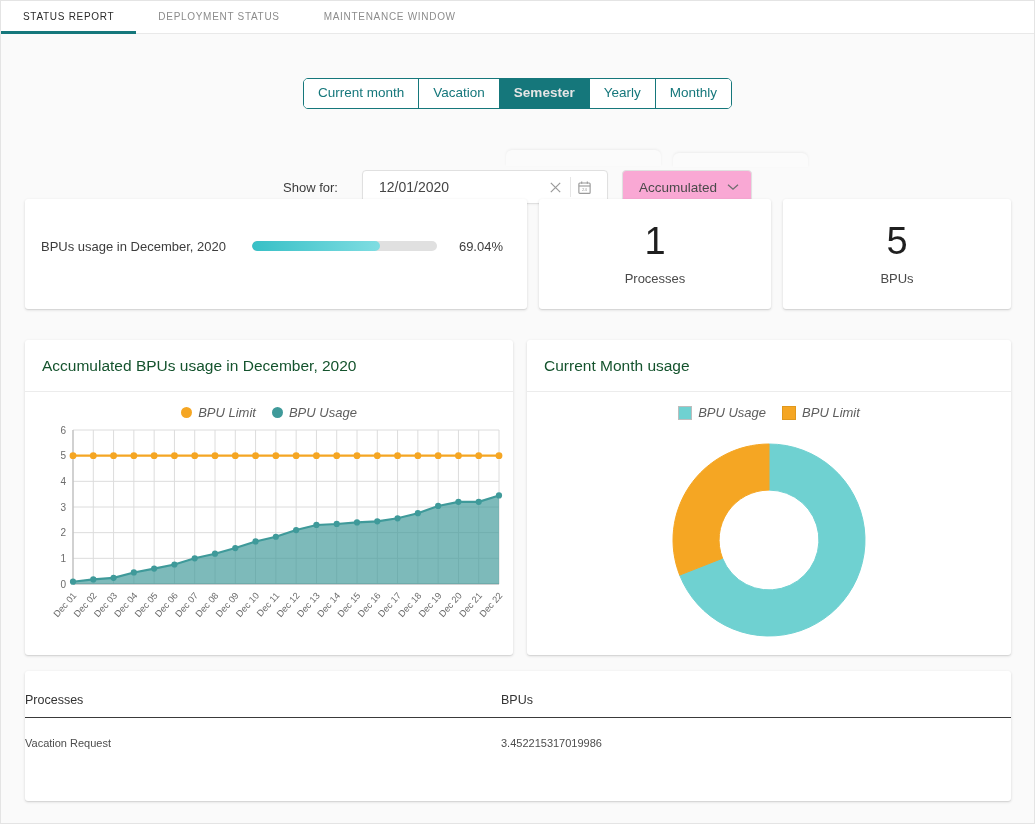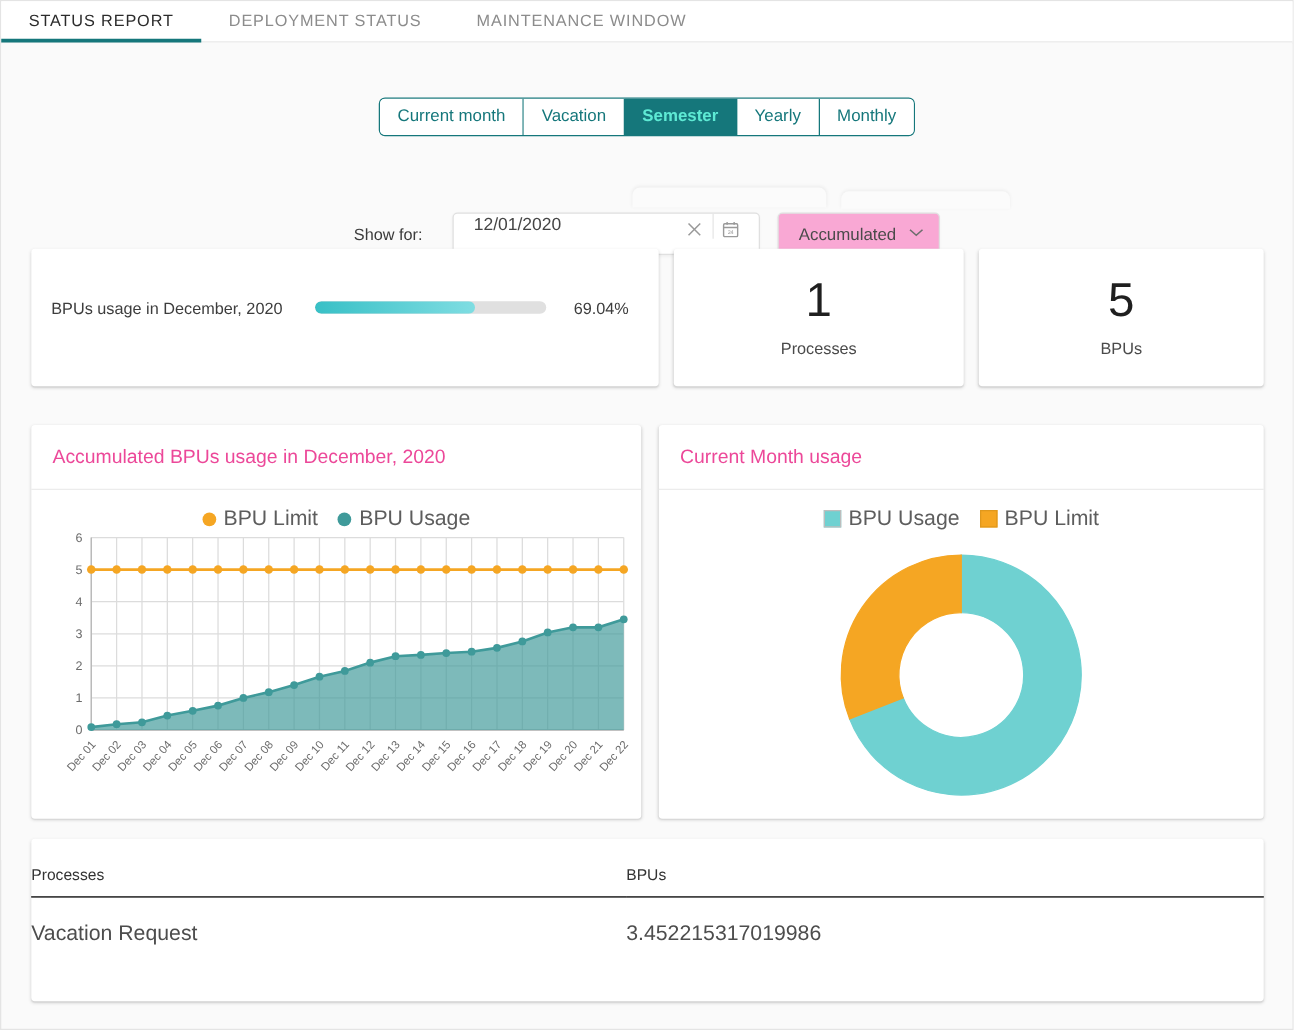--- a/index.html
+++ b/index.html
@@ -20,21 +20,21 @@
   .topbar {
     position: absolute; top: 0; left: 0;
     width: 1033px; height: 33px;
     background: #ffffff;
     border-bottom: 1px solid #e9e9e9;
     display: flex; align-items: stretch;
   }
   .topbar-tab {
     padding: 0 22px;
     display: flex; align-items: center;
-    font-size: 13px;
+    font-size: 10px;
     letter-spacing: 0.7px;
     color: #8c8c8c;
     cursor: pointer;
     white-space: nowrap;
     border-bottom: 3px solid transparent;
     margin-bottom: -1px;
     justify-content: flex-end;
   }
   .topbar-tab.active {
     color: #2b2b2b;
@@ -67,21 +67,21 @@
     color: #15777b;
     background: #ffffff;
     border-right: 1px solid #15777b;
     cursor: pointer;
     line-height: 1.2;
     white-space: nowrap;
   }
   .pill:last-child { border-right: none; }
   .pill.active {
     background: #15777b;
-    color: #5eead4;
+    color: #e5e5e5;
     font-weight: bold;
   }
 
   
   .ghost {
     position: absolute;
     background: #fbfbfb;
     border-radius: 6px 6px 0 0;
     box-shadow: 0 -1px 3px rgba(0,0,0,0.055);
   }
@@ -96,21 +96,21 @@
   }
   .showfor-label {
     font-size: 13px; color: #3b3b3b;
     margin-right: 10px;
   }
   .date-field {
     width: 246px; height: 34px;
     background: #ffffff;
     border: 1px solid #e0e0e0;
     border-radius: 4px;
-    display: flex; align-items: flex-start;
+    display: flex; align-items: center;
     padding: 0 10px 0 16px;
     box-shadow: 0 1px 2px rgba(0,0,0,0.04);
   }
   .date-value {
     flex: 1;
     font-size: 14px; color: #454545;
   }
   .icon-btn {
     width: 24px; height: 24px;
     display: flex; align-items: center; justify-content: center;
@@ -177,34 +177,34 @@
   .stat-cap { font-size: 13px; color: #4a4a4a; margin-top: 11px; }
 
   
   #line-card  { top: 305px; left: 24px;  width: 488px; height: 315px; }
   #donut-card { top: 305px; left: 526px; width: 484px; height: 315px; }
   .card-head {
     height: 52px;
     display: flex; align-items: center;
     padding: 0 17px;
     border-bottom: 1px solid #ececec;
-    font-size: 15.5px; color: #ec4899; text-align: right;
+    font-size: 15.5px; color: #14532d; text-align: right;
   }
   .card-body { position: relative; height: 262px; }
 
   
   .legend {
     display: flex; justify-content: center; align-items: center;
     gap: 16px;
     padding-top: 13px;
   }
   .legend-item { display: flex; align-items: center; gap: 6px; }
   .legend-dot { width: 11px; height: 11px; border-radius: 50%; }
   .legend-sq  { width: 14px; height: 14px; border: 1px solid #bdbdbd; }
-  .legend-txt { font-size: 17px; color: #5d5d5d; }
+  .legend-txt { font-size: 13px; color: #5d5d5d; font-style: italic; }
 
   
   .linechart { position: absolute; top: 24px; left: 0; width: 488px; height: 238px; }
   .axis-txt { font-size: 10px; fill: #6b6b6b; font-family: "Liberation Sans", sans-serif; }
   .xtick-txt { font-size: 9.2px; fill: #6b6b6b; font-family: "Liberation Sans", sans-serif; }
   .grid-line { stroke: #dcdcdc; stroke-width: 1; }
   .axis-line { stroke: #b5b5b5; stroke-width: 1; }
 
   
   .donutwrap {
@@ -216,21 +216,21 @@
   
   #table-card { top: 636px; left: 24px; width: 986px; height: 130px; }
   table.proc { width: 100%; border-collapse: collapse; }
   table.proc th {
     text-align: left;
     font-size: 12.5px; font-weight: normal; color: #333333;
     padding: 22px 0 10px 0;
     border-bottom: 1px solid #3a3a3a;
   }
   table.proc td {
-    font-size: 17px; color: #4d4d4d;
+    font-size: 11px; color: #4d4d4d;
     padding: 19px 0 0 0;
   }
   th.c0, td.c0 { width: 476px; padding-left: 29px; }
   th.c1, td.c1 { padding-left: 4px; }
 </style>
 </head>
 <body>
 
 <div id="app">
 

